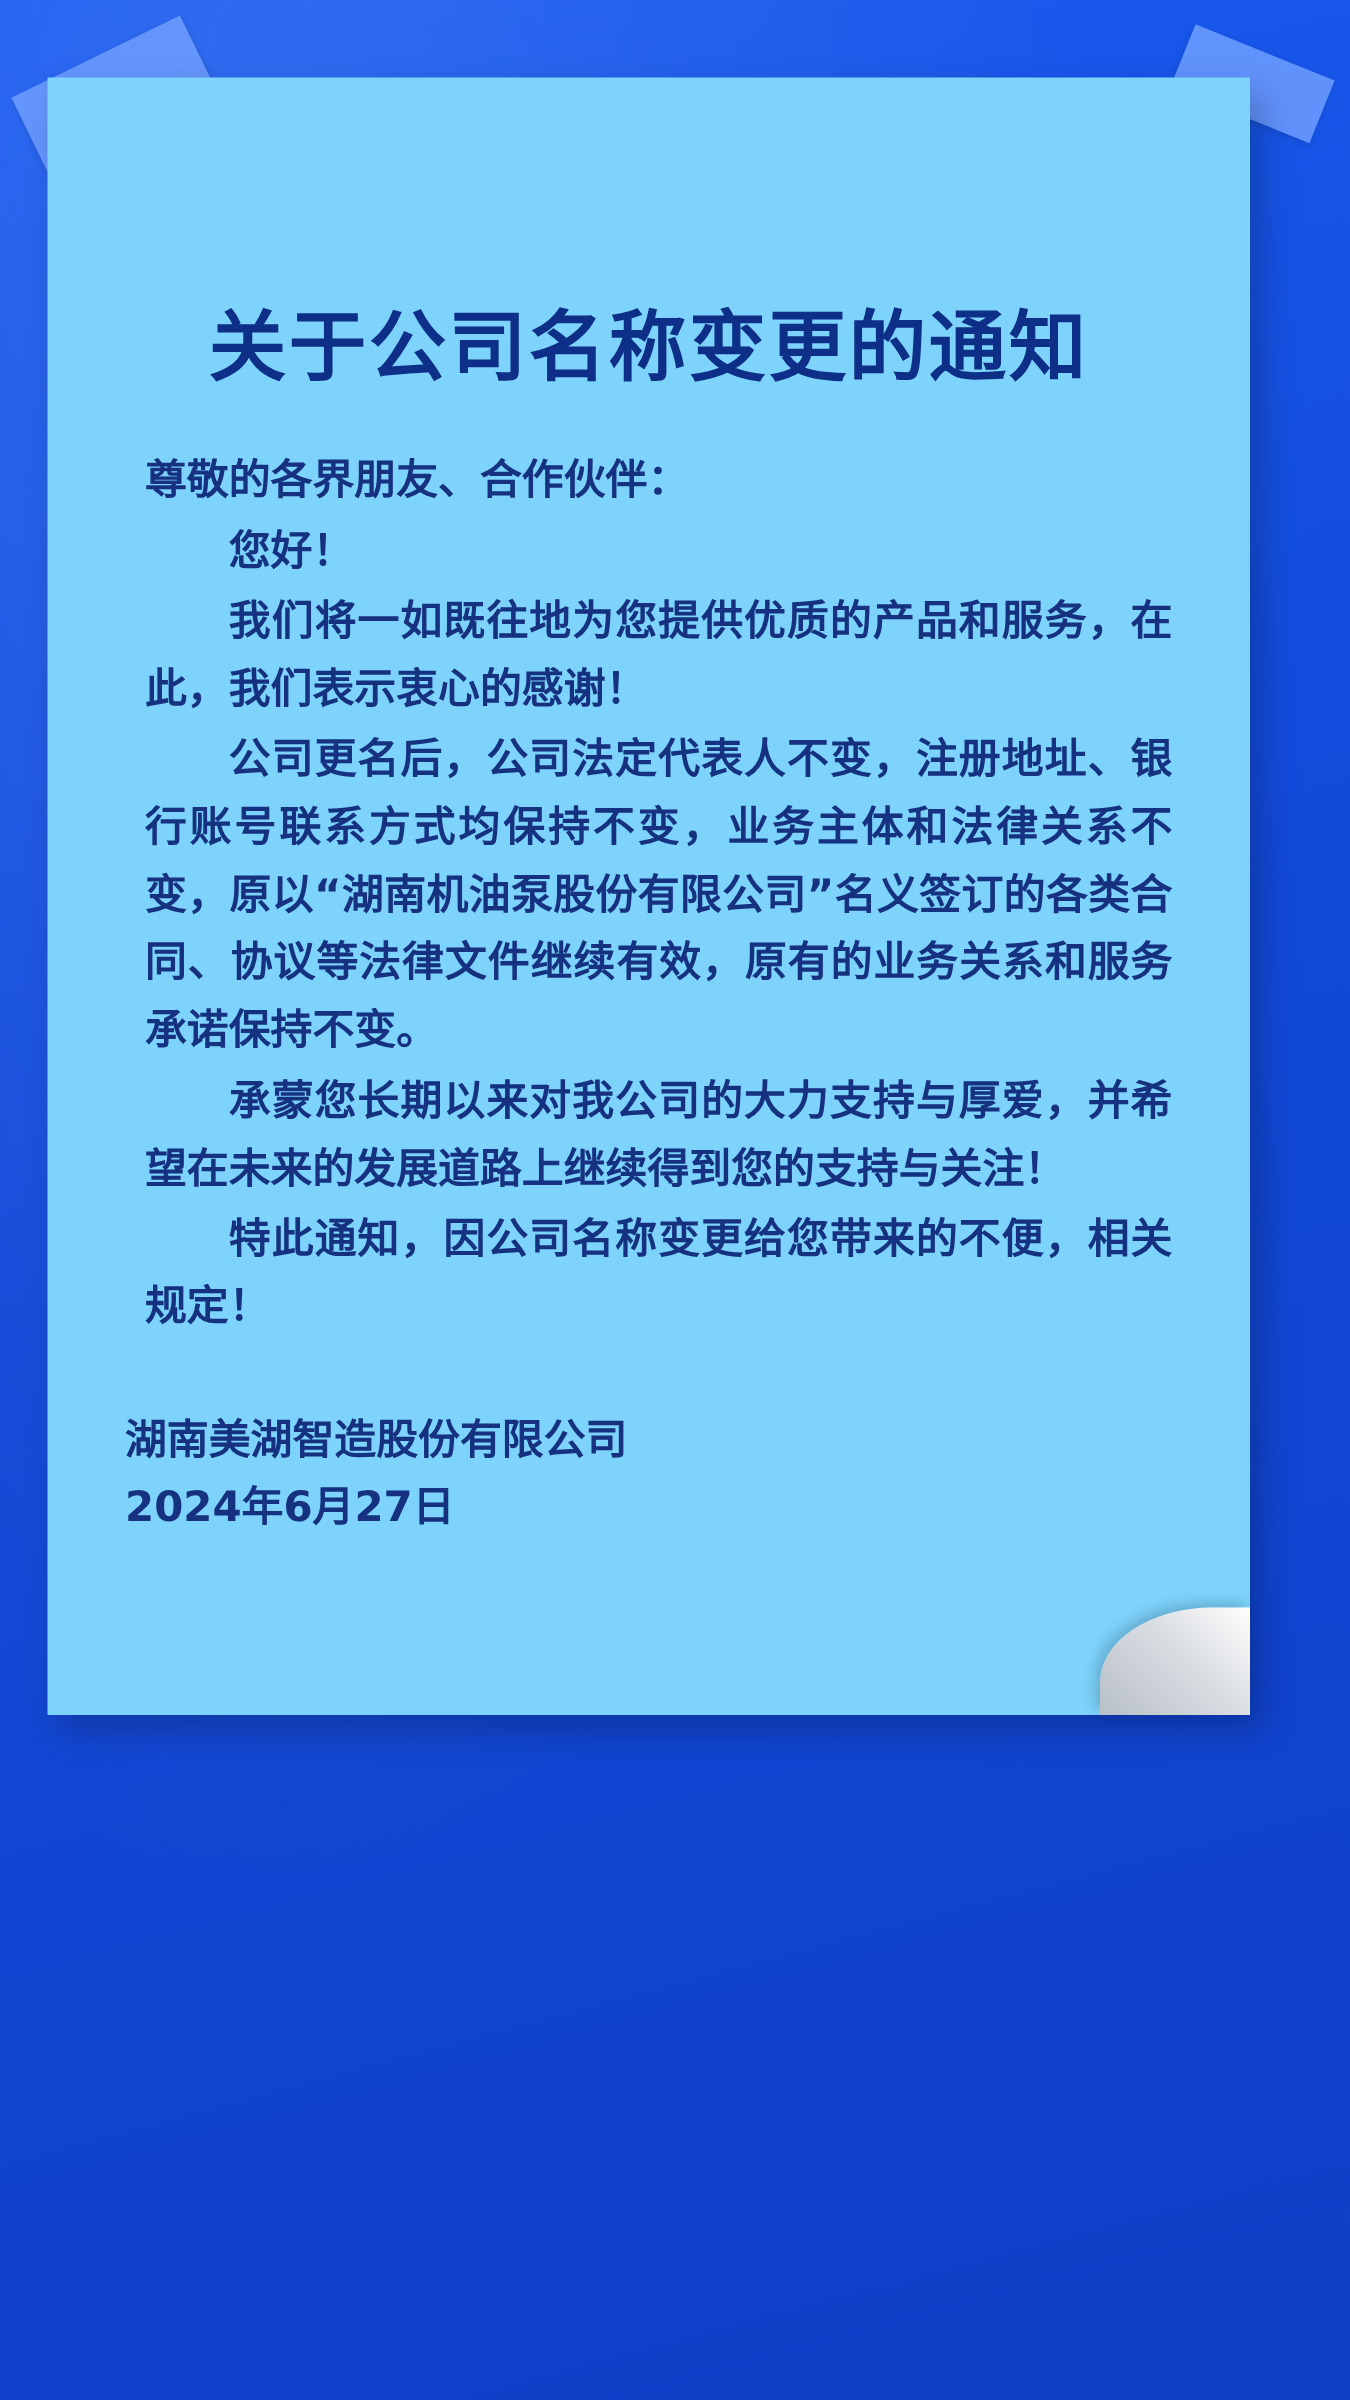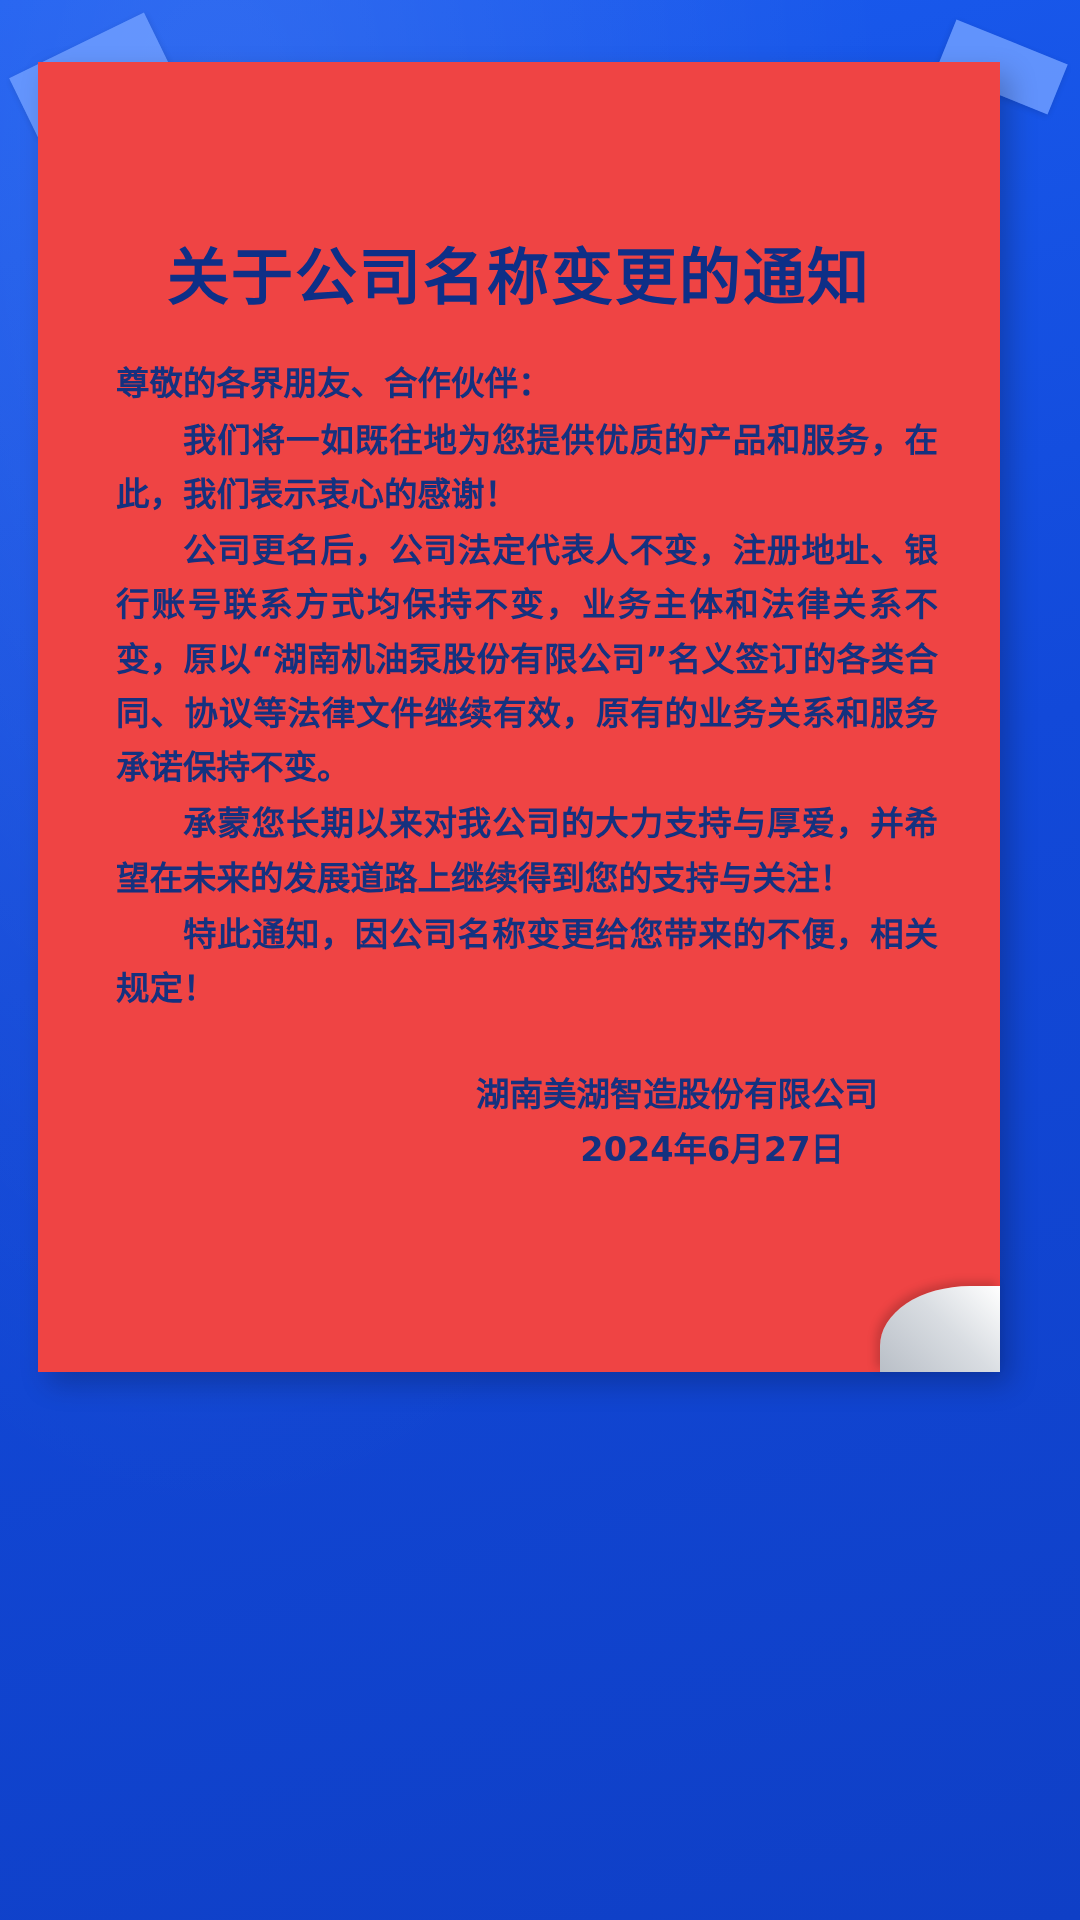--- a/index.html
+++ b/index.html
@@ -55,21 +55,21 @@
     transform: rotate(22deg);
     background: rgba(110, 158, 255, 0.85);
   }
 
   .paper {
     position: absolute;
     left: 0;
     top: 0;
     width: 962px;
     height: 1310px;
-    background: #ef4444;
+    background: #7dd3fc;
     box-shadow: 10px 12px 26px rgba(0,0,0,0.22);
   }
 
   
   .curl {
     position: absolute;
     right: 0px;
     bottom: 0px;
     width: 120px;
     height: 86px;
@@ -123,21 +123,21 @@
   }
   .para {
     margin: 0 0 2px 16px;
   }
   .indent {
     text-indent: 2em;
   }
 
   .signature {
     margin-top: 52px;
-    text-align: right;
+    text-align: left;
     padding-right: 60px;
     font-size: 33.5px;
     font-weight: 700;
     line-height: 1.62;
     color: #15317f;
     font-family: "DejaVu Sans", "Liberation Sans", sans-serif;
   }
   .sign-line { display: block; }
   .sign-date { display: block; margin-right: 34px; }
 </style>
@@ -153,20 +153,21 @@
 
   <div class="paper">
     <div class="curl"></div>
     <div class="curl-notch"></div>
 
     <div class="content">
       <h1 class="doc-title">关于公司名称变更的通知</h1>
 
       <div class="body-text">
         <p class="para">尊敬的各界朋友、合作伙伴：</p>
+        <p class="para indent">您好！</p>
         <p class="para indent">我们将一如既往地为您提供优质的产品和服务，在此，我们表示衷心的感谢！</p>
         <p class="para indent">公司更名后，公司法定代表人不变，注册地址、银行账号联系方式均保持不变，业务主体和法律关系不变，原以“湖南机油泵股份有限公司”名义签订的各类合同、协议等法律文件继续有效，原有的业务关系和服务承诺保持不变。</p>
         <p class="para indent">承蒙您长期以来对我公司的大力支持与厚爱，并希望在未来的发展道路上继续得到您的支持与关注！</p>
         <p class="para indent">特此通知，因公司名称变更给您带来的不便，相关规定！</p>
       </div>
 
       <div class="signature">
         <span class="sign-line">湖南美湖智造股份有限公司</span>
         <span class="sign-date">2024年6月27日</span>
       </div>

